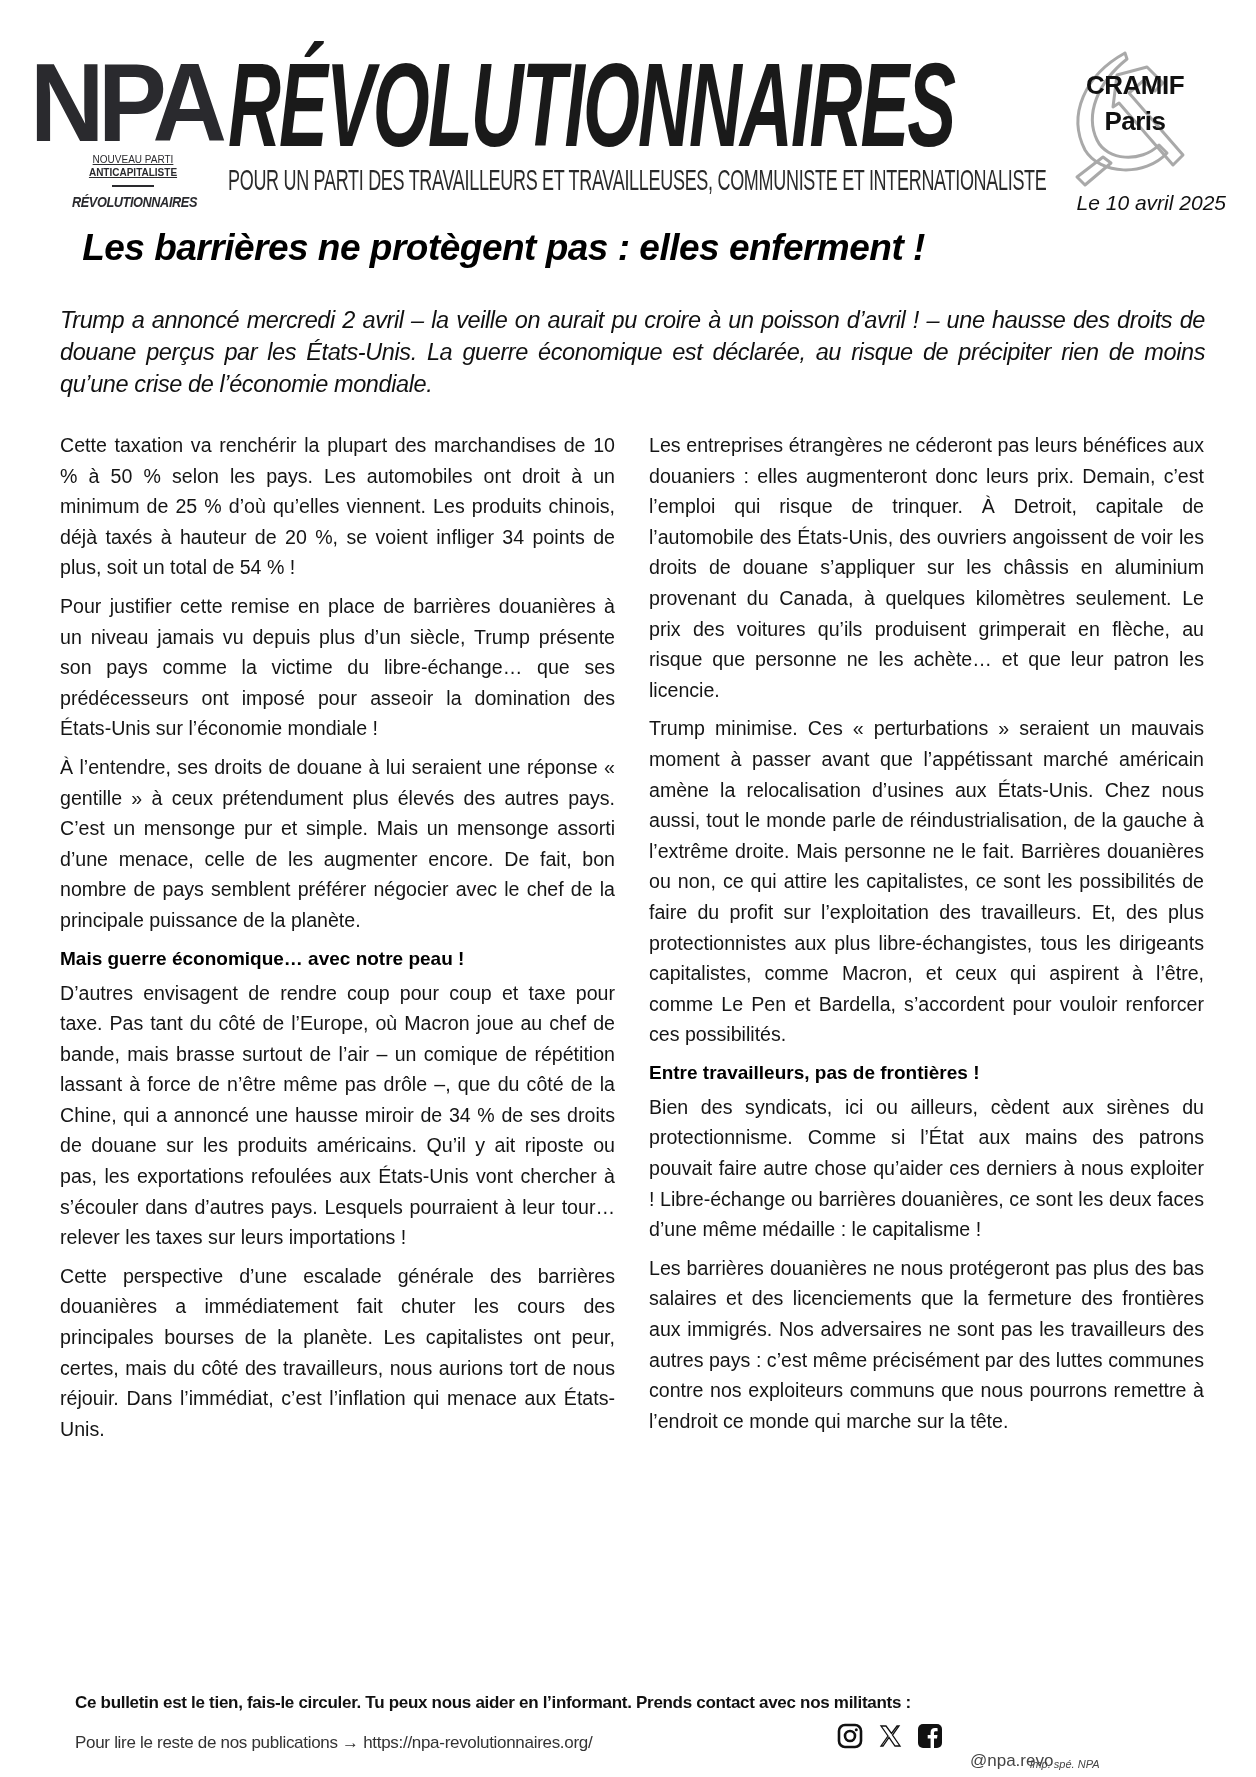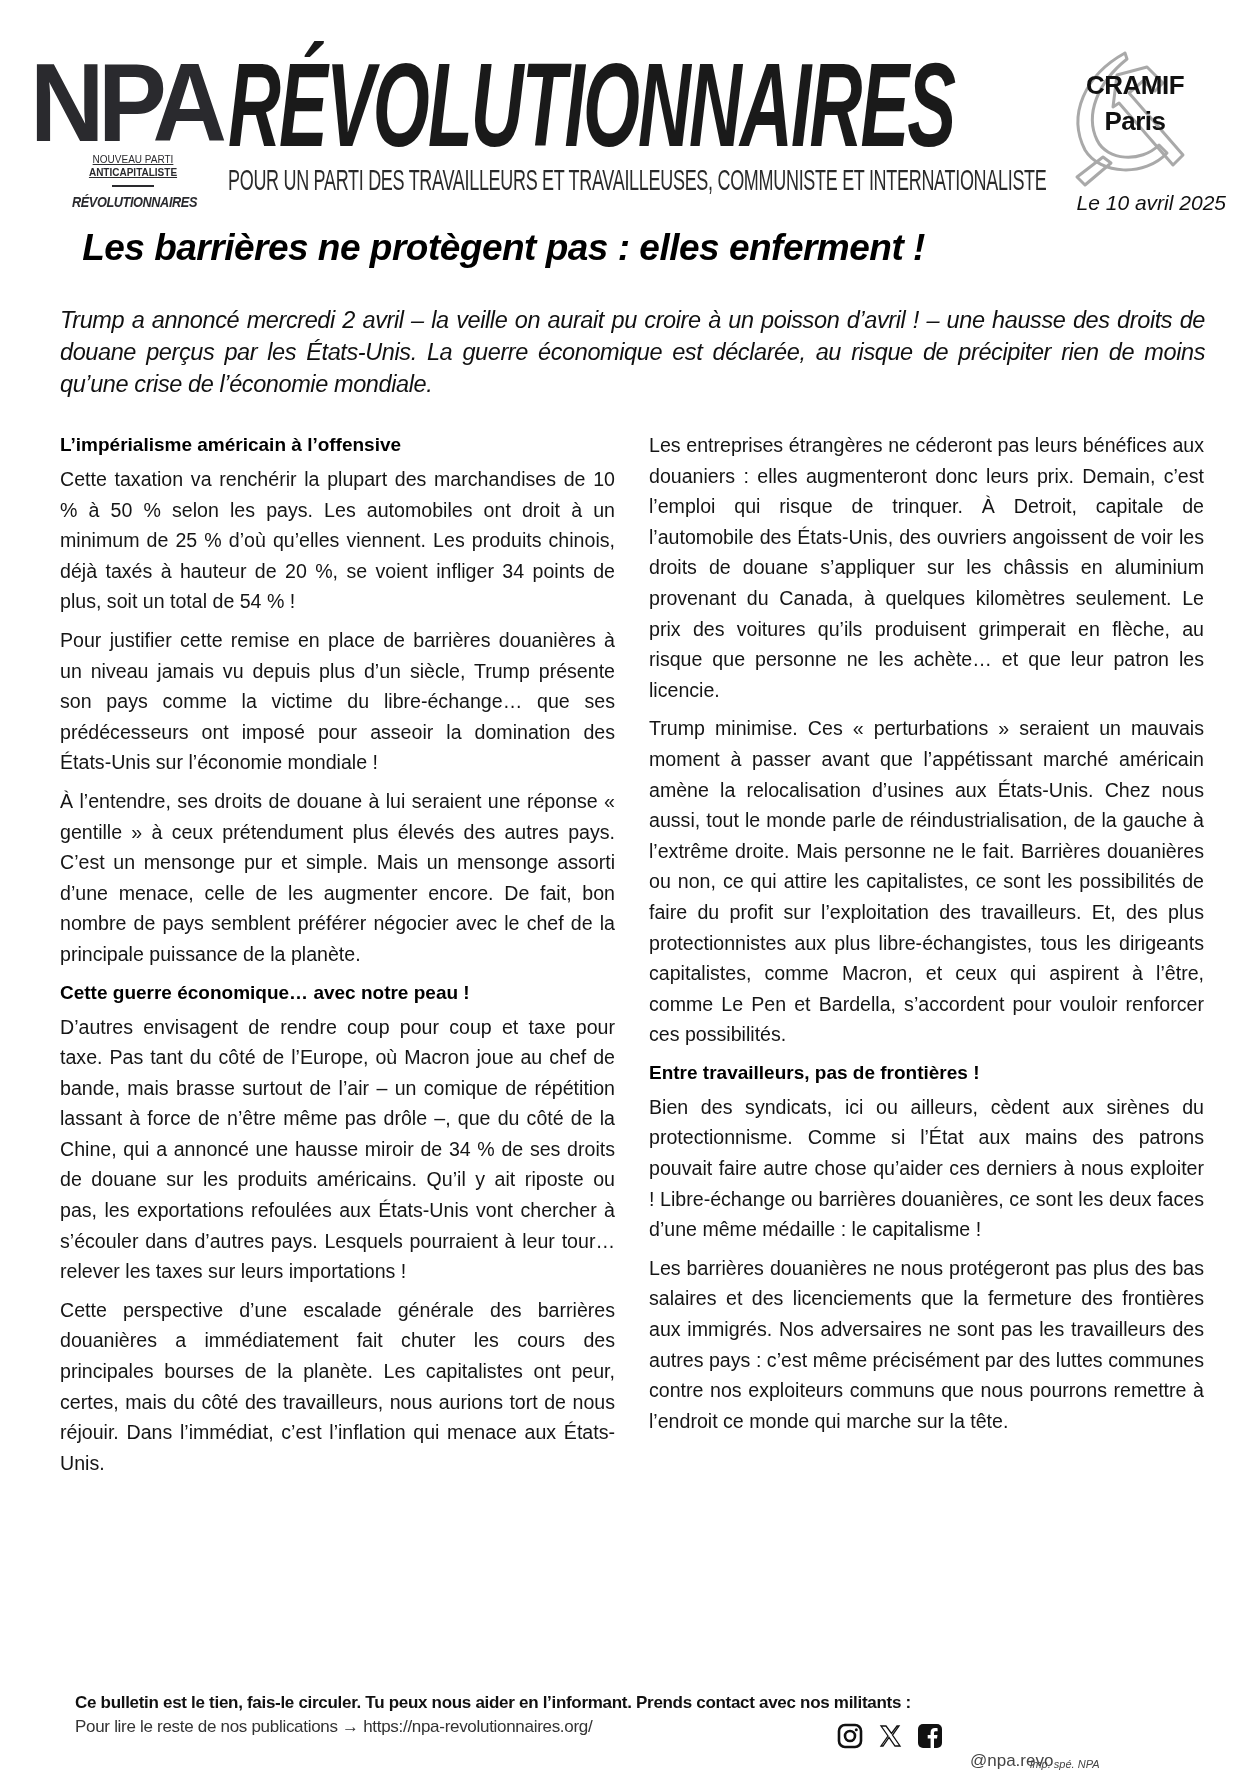--- a/index.html
+++ b/index.html
@@ -32,21 +32,21 @@
   
   .col { position: absolute; top: 430px; width: 555px; font-size: 19.6px; line-height: 30.6px; color: #151515; text-align: justify; hyphens: none; }
   .col.left { left: 60px; }
   .col.right { left: 649px; top: 430px; }
   .col h2 { font-size: 19px; font-weight: bold; margin: 0 0 4px 0; line-height: 30px; text-align: left; color: #000; }
   .col p { margin: 0 0 8px 0; }
 
   
   .footer { position: absolute; left: 75px; top: 1693px; width: 1120px; }
   .footer-line1 { font-weight: bold; font-size: 17px; letter-spacing: -0.3px; color: #111; }
-  .footer-line2 { margin-top: 4px; font-size: 17px; color: #333; letter-spacing: -0.3px; }
+  .footer-line2 { margin-top: 20px; font-size: 17px; color: #333; letter-spacing: -0.3px; }
   .social { position: absolute; left: 762px; top: 30px; display: flex; align-items: center; gap: 14px; }
   .social-icon { width: 26px; height: 26px; display: inline-block; }
   .handle { position: absolute; left: 895px; top: 24px; font-size: 17px; color: #444; margin-top: 34px; }
   .imprint { position: absolute; left: 1030px; top: 1758px; font-style: italic; font-size: 11px; color: #444; }
 </style>
 </head>
 <body>
 
 <div class="masthead">
   <div class="npa-logo">
@@ -77,25 +77,24 @@
   </div>
 </div>
 
 <div class="date">Le 10 avril 2025</div>
 
 <h1 class="headline" style="margin:0;">Les barrières ne protègent pas : elles enferment !</h1>
 
 <div class="intro">Trump a annoncé mercredi 2 avril – la veille on aurait pu croire à un poisson d’avril ! – une hausse des droits de douane perçus par les États-Unis. La guerre économique est déclarée, au risque de précipiter rien de moins qu’une crise de l’économie mondiale.</div>
 
 <div class="col left">
-  <h2>L’impérialisme américain à l’offensive</h2>
   <p>Cette taxation va renchérir la plupart des marchandises de 10 % à 50 % selon les pays. Les automobiles ont droit à un minimum de 25 % d’où qu’elles viennent. Les produits chinois, déjà taxés à hauteur de 20 %, se voient infliger 34 points de plus, soit un total de 54 % !</p>
   <p>Pour justifier cette remise en place de barrières douanières à un niveau jamais vu depuis plus d’un siècle, Trump présente son pays comme la victime du libre-échange… que ses prédécesseurs ont imposé pour asseoir la domination des États-Unis sur l’économie mondiale !</p>
   <p>À l’entendre, ses droits de douane à lui seraient une réponse « gentille » à ceux prétendument plus élevés des autres pays. C’est un mensonge pur et simple. Mais un mensonge assorti d’une menace, celle de les augmenter encore. De fait, bon nombre de pays semblent préférer négocier avec le chef de la principale puissance de la planète.</p>
-  <h2>Cette guerre économique… avec notre peau !</h2>
+  <h2>Mais guerre économique… avec notre peau !</h2>
   <p>D’autres envisagent de rendre coup pour coup et taxe pour taxe. Pas tant du côté de l’Europe, où Macron joue au chef de bande, mais brasse surtout de l’air – un comique de répétition lassant à force de n’être même pas drôle –, que du côté de la Chine, qui a annoncé une hausse miroir de 34 % de ses droits de douane sur les produits américains. Qu’il y ait riposte ou pas, les exportations refoulées aux États-Unis vont chercher à s’écouler dans d’autres pays. Lesquels pourraient à leur tour…  relever les taxes sur leurs importations !</p>
   <p>Cette perspective d’une escalade générale des barrières douanières a immédiatement fait chuter les cours des principales bourses de la planète. Les capitalistes ont peur, certes, mais du côté des travailleurs, nous aurions tort de nous réjouir. Dans l’immédiat, c’est l’inflation qui menace aux États-Unis.</p>
 </div>
 
 <div class="col right">
   <p>Les entreprises étrangères ne céderont pas leurs bénéfices aux douaniers : elles augmenteront donc leurs prix. Demain, c’est l’emploi qui risque de trinquer. À Detroit, capitale de l’automobile des États-Unis, des ouvriers angoissent de voir les droits de douane s’appliquer sur les châssis en aluminium provenant du Canada, à quelques kilomètres seulement. Le prix des voitures qu’ils produisent grimperait en flèche, au risque que personne ne les achète… et que leur patron les licencie.</p>
   <p>Trump minimise. Ces « perturbations » seraient un mauvais moment à passer avant que l’appétissant marché américain amène la relocalisation d’usines aux États-Unis. Chez nous aussi, tout le monde parle de réindustrialisation, de la gauche à l’extrême droite. Mais personne ne le fait. Barrières douanières ou non, ce qui attire les capitalistes, ce sont les possibilités de faire du profit sur l’exploitation des travailleurs. Et, des plus protectionnistes aux plus libre-échangistes, tous les dirigeants capitalistes, comme Macron, et ceux qui aspirent à l’être, comme Le Pen et Bardella, s’accordent pour vouloir renforcer ces possibilités.</p>
   <h2>Entre travailleurs, pas de frontières !</h2>
   <p>Bien des syndicats, ici ou ailleurs, cèdent aux sirènes du protectionnisme. Comme si l’État aux mains des patrons pouvait faire autre chose qu’aider ces derniers à nous exploiter ! Libre-échange ou barrières douanières, ce sont les deux faces d’une même médaille : le capitalisme !</p>
   <p>Les barrières douanières ne nous protégeront pas plus des bas salaires et des licenciements que la fermeture des frontières aux immigrés. Nos adversaires ne sont pas les travailleurs des autres pays : c’est même précisément par des luttes communes contre nos exploiteurs communs que nous pourrons remettre à l’endroit ce monde qui marche sur la tête.</p>

